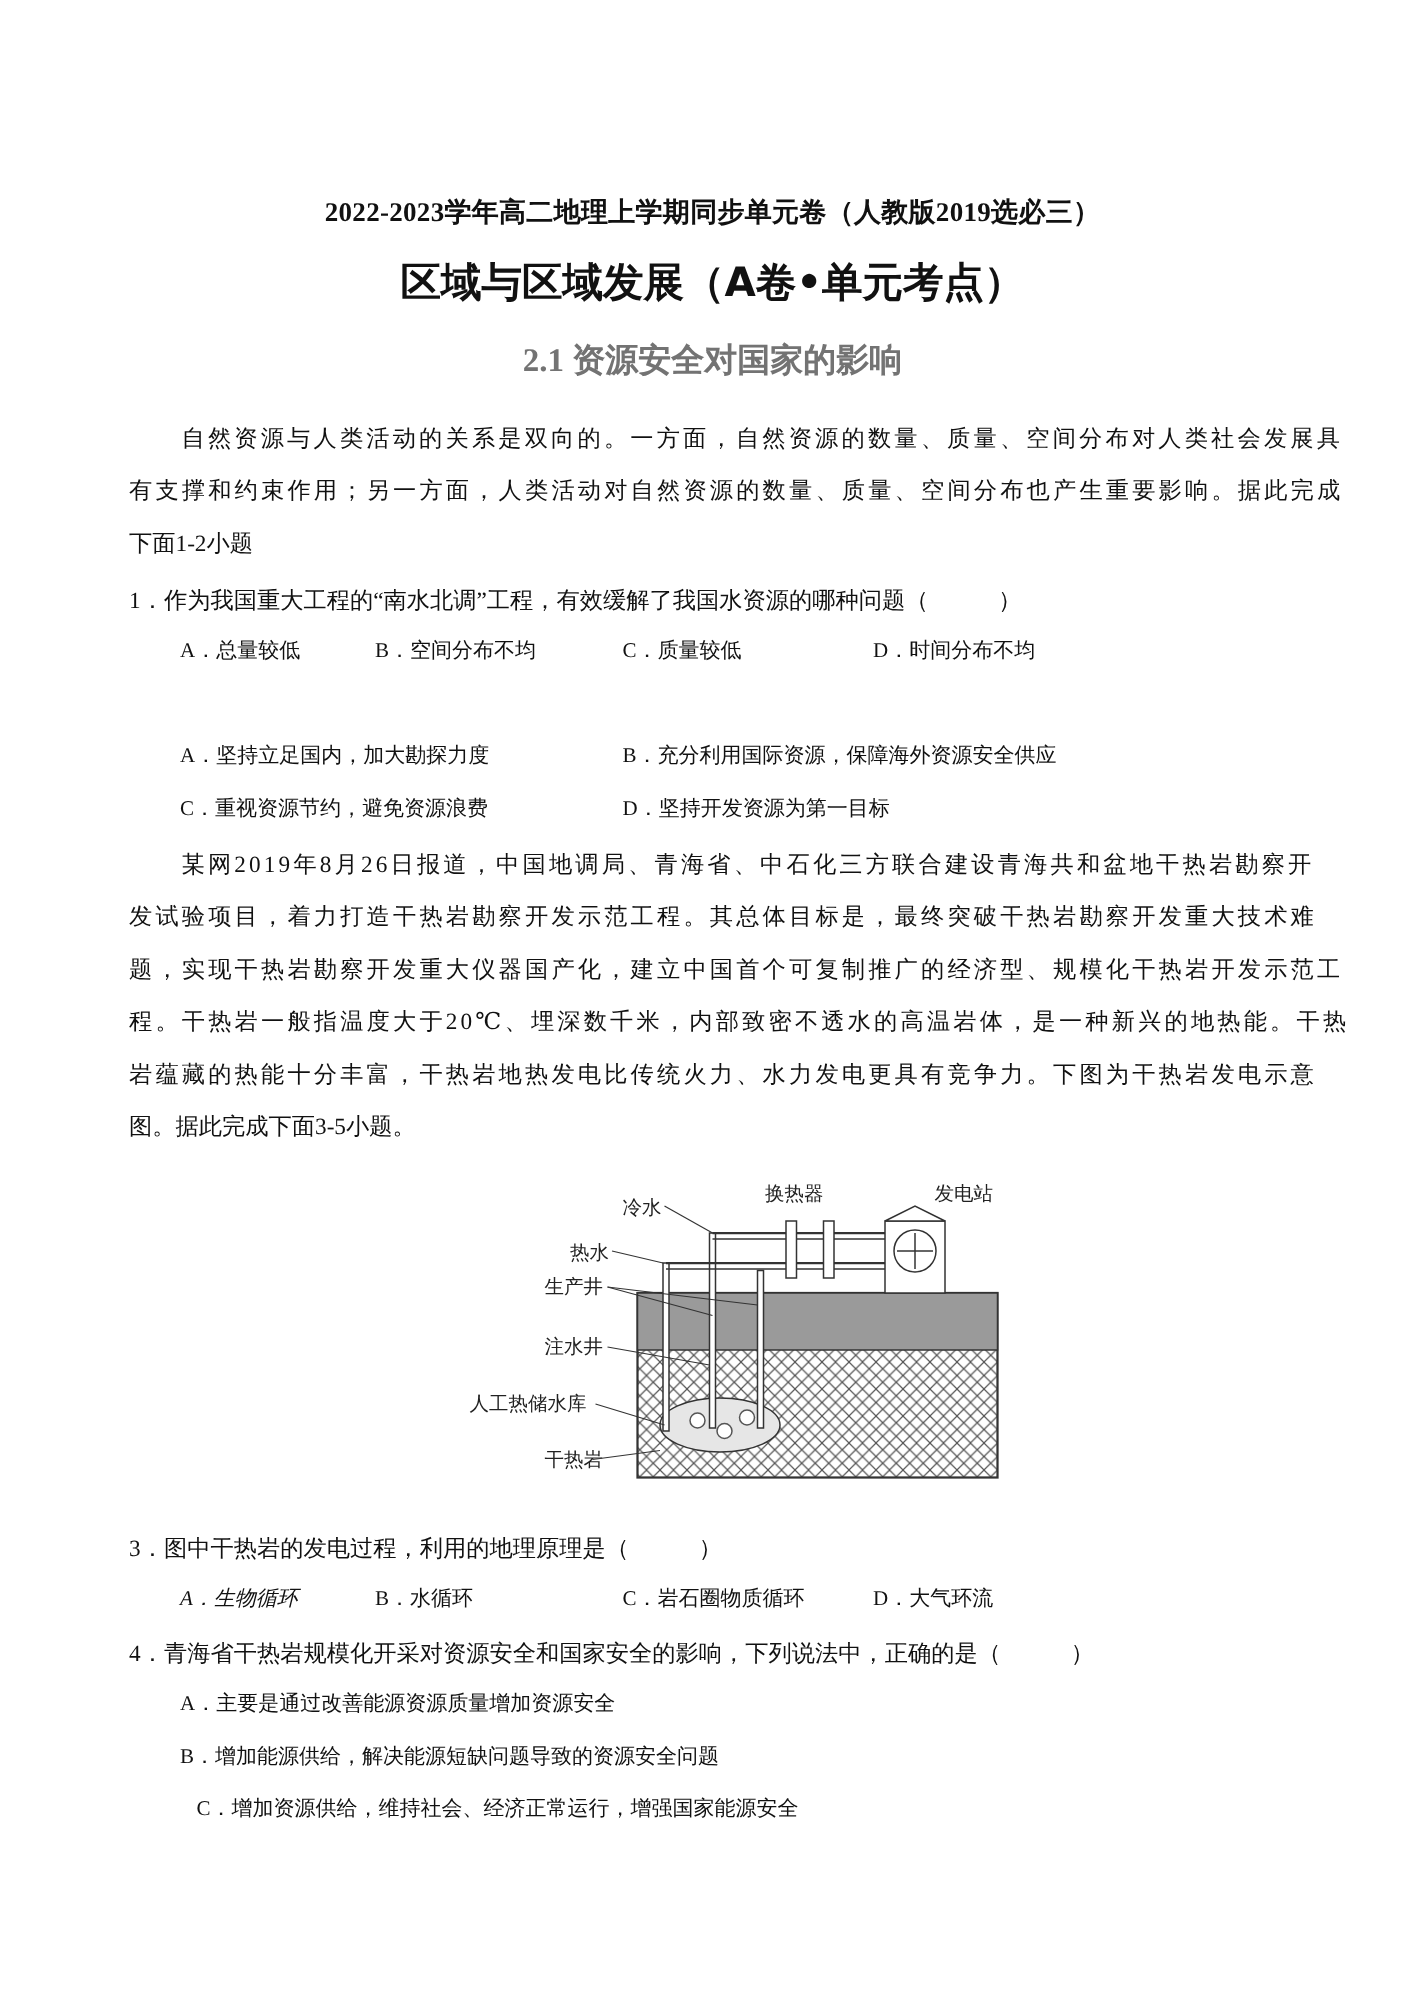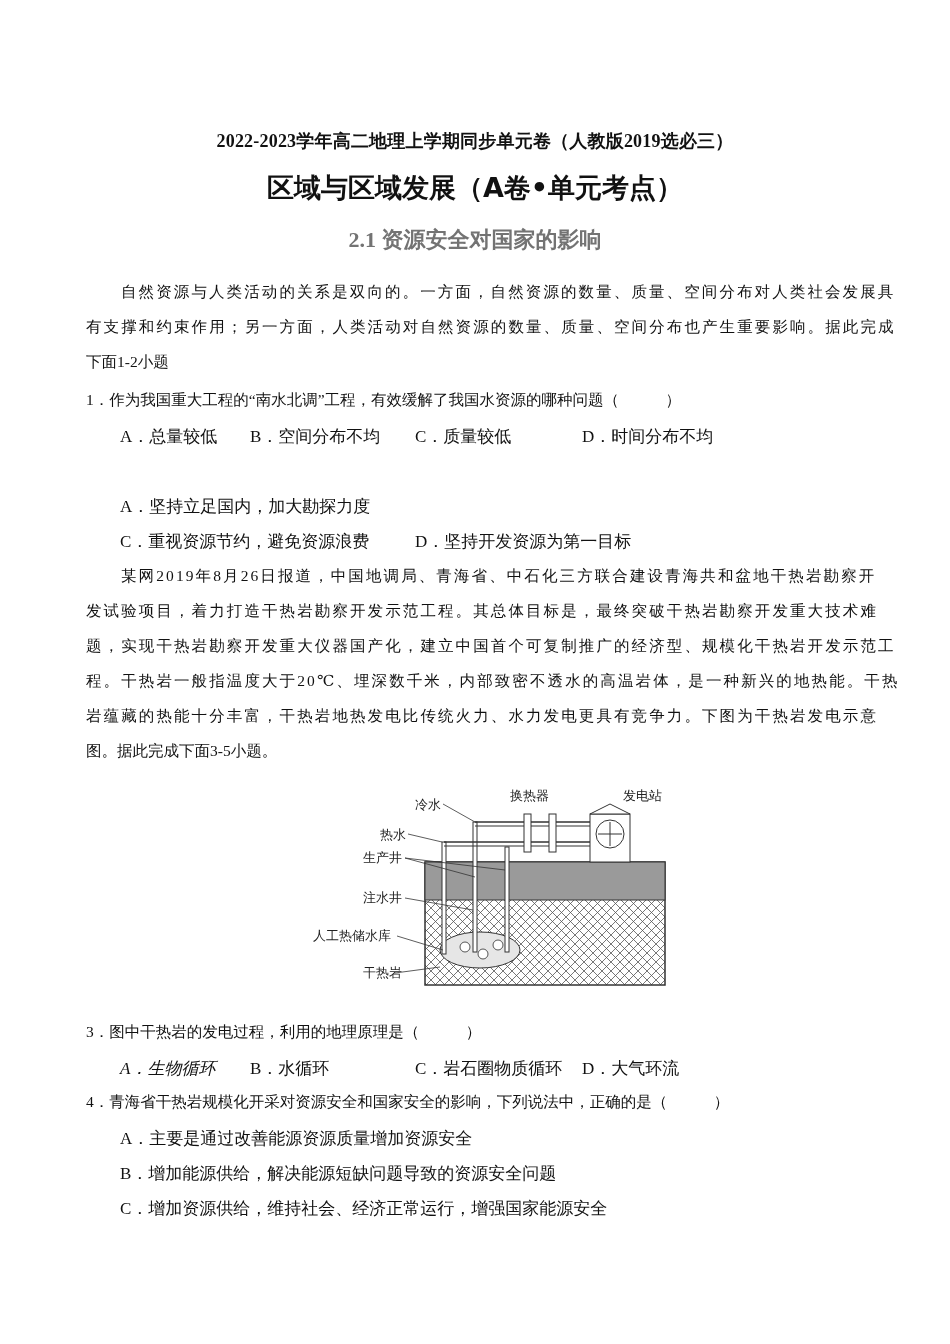--- a/index.html
+++ b/index.html
@@ -8,21 +8,21 @@
     .page { position: absolute; left: 0; top: 0; width: 950px; height: 1344px; }
     .h1 { position: absolute; left: 0; width: 950px; top: 129px; text-align: center;
       font-weight: bold; font-size: 18px; letter-spacing: 0.2px; }
     .h2 { position: absolute; left: 0; width: 950px; top: 170px; text-align: center;
       font-weight: bold; font-size: 27px; font-family: "DejaVu Sans", "Liberation Sans", sans-serif; }
     .h3 { position: absolute; left: 0; width: 950px; top: 225px; text-align: center;
       font-weight: bold; font-size: 22px; color: #737373; }
     .line { position: absolute; left: 86px; font-size: 15.5px; white-space: nowrap; }
     .para { letter-spacing: 2.1px; }
     .ind { left: 121px; }
-    .opt { position: absolute; font-size: 17px; white-space: nowrap; }
+    .opt { position: absolute; font-size: 14px; white-space: nowrap; }
     .diagram { position: absolute; left: 305px; top: 782px; width: 365px; height: 208px; }
     .diagram text { font-family: "DejaVu Sans", sans-serif; font-size: 13px; fill: #222; }
   </style>
 </head>
 <body>
 
 <div class="page">
   <div class="h1">2022-2023学年高二地理上学期同步单元卷（人教版2019选必三）</div>
   <div class="h2">区域与区域发展（A卷•单元考点）</div>
   <div class="h3">2.1 资源安全对国家的影响</div>
@@ -31,20 +31,21 @@
   <div class="line para" style="top:317px;">有支撑和约束作用；另一方面，人类活动对自然资源的数量、质量、空间分布也产生重要影响。据此完成</div>
   <div class="line" style="top:352px;">下面1-2小题</div>
 
   <div class="line" style="top:390px;">1．作为我国重大工程的“南水北调”工程，有效缓解了我国水资源的哪种问题（　　　）</div>
   <div class="opt" style="top:425px;left:120px;">A．总量较低</div>
   <div class="opt" style="top:425px;left:250px;">B．空间分布不均</div>
   <div class="opt" style="top:425px;left:415px;">C．质量较低</div>
   <div class="opt" style="top:425px;left:582px;">D．时间分布不均</div>
 
   <div class="opt" style="top:495px;left:120px;">A．坚持立足国内，加大勘探力度</div>
+  <div class="opt" style="top:495px;left:415px;">B．充分利用国际资源，保障海外资源安全供应</div>
   <div class="opt" style="top:530px;left:120px;">C．重视资源节约，避免资源浪费</div>
   <div class="opt" style="top:530px;left:415px;">D．坚持开发资源为第一目标</div>
 
   <div class="line para ind" style="top:566px;">某网2019年8月26日报道，中国地调局、青海省、中石化三方联合建设青海共和盆地干热岩勘察开</div>
   <div class="line para" style="top:601px;">发试验项目，着力打造干热岩勘察开发示范工程。其总体目标是，最终突破干热岩勘察开发重大技术难</div>
   <div class="line para" style="top:636px;">题，实现干热岩勘察开发重大仪器国产化，建立中国首个可复制推广的经济型、规模化干热岩开发示范工</div>
   <div class="line para" style="top:671px;">程。干热岩一般指温度大于20℃、埋深数千米，内部致密不透水的高温岩体，是一种新兴的地热能。干热</div>
   <div class="line para" style="top:706px;">岩蕴藏的热能十分丰富，干热岩地热发电比传统火力、水力发电更具有竞争力。下图为干热岩发电示意</div>
   <div class="line" style="top:741px;">图。据此完成下面3-5小题。</div>
 
@@ -101,14 +102,14 @@
 
   <div class="line" style="top:1022px;">3．图中干热岩的发电过程，利用的地理原理是（　　　）</div>
   <div class="opt" style="top:1057px;left:120px;font-style:italic;">A．生物循环</div>
   <div class="opt" style="top:1057px;left:250px;">B．水循环</div>
   <div class="opt" style="top:1057px;left:415px;">C．岩石圈物质循环</div>
   <div class="opt" style="top:1057px;left:582px;">D．大气环流</div>
 
   <div class="line" style="top:1092px;">4．青海省干热岩规模化开采对资源安全和国家安全的影响，下列说法中，正确的是（　　　）</div>
   <div class="opt" style="top:1162px;left:120px;">B．增加能源供给，解决能源短缺问题导致的资源安全问题</div>
   <div class="opt" style="top:1127px;left:120px;">A．主要是通过改善能源资源质量增加资源安全</div>
-  <div class="opt" style="top:1197px;left:120px;">C．增加资源供给，维持社会、经济正常运行，增强国家能源安全</div>
+  <div class="opt" style="top:1197px;left:131px;">C．增加资源供给，维持社会、经济正常运行，增强国家能源安全</div>
 </div>
 
 </body></html>

